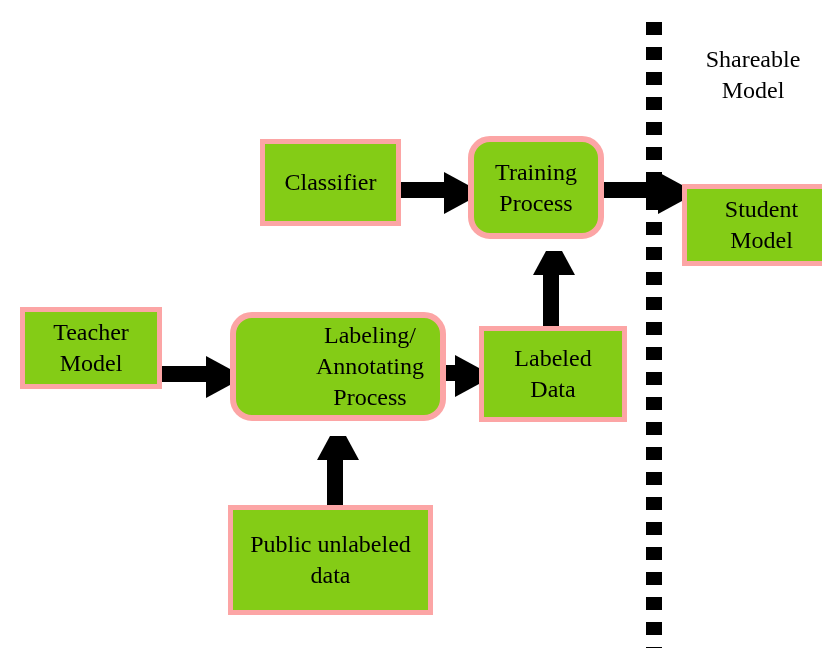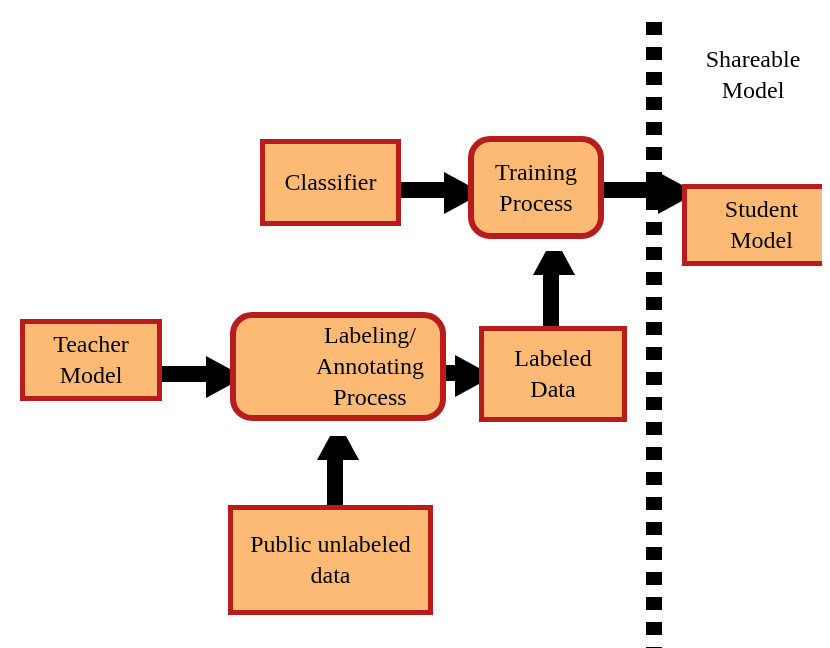--- a/index.html
+++ b/index.html
@@ -8,22 +8,22 @@
     position: relative;
     width: 830px;
     height: 648px;
     background: #ffffff;
     font-family: "Liberation Serif", serif;
     color: #000000;
     overflow: hidden;
   }
   .node {
     position: absolute;
-    border: 5px solid #b91c1c;
-    background: #fdba74;
+    border: 5px solid #fca5a5;
+    background: #84cc16;
     display: flex;
     align-items: center;
     justify-content: center;
     text-align: center;
     font-size: 24px;
     line-height: 1.29;
     white-space: pre-line;
   }
   .node.rounded {
     border-width: 6px;
@@ -97,21 +97,21 @@
   <div>
     <div class="vline" style="left:527px; top:241px; height:70px;"></div>
     <div class="head-up" style="left:517px; top:219px;"></div>
   </div>
 
   <div>
     <div class="vline" style="left:311px; top:426px; height:64px;"></div>
     <div class="head-up" style="left:301px; top:404px;"></div>
   </div>
 
-  <div class="node" style="left:4px; top:303px; width:142px; height:82px;">
+  <div class="node" style="left:4px; top:291px; width:142px; height:82px;">
     <span>Teacher
 Model</span>
   </div>
 
   <div class="node" style="left:244px; top:123px; width:141px; height:87px;">
     <span>Classifier</span>
   </div>
 
   <div class="node rounded" style="left:452px; top:120px; width:136px; height:103px;">
     <span>Training

